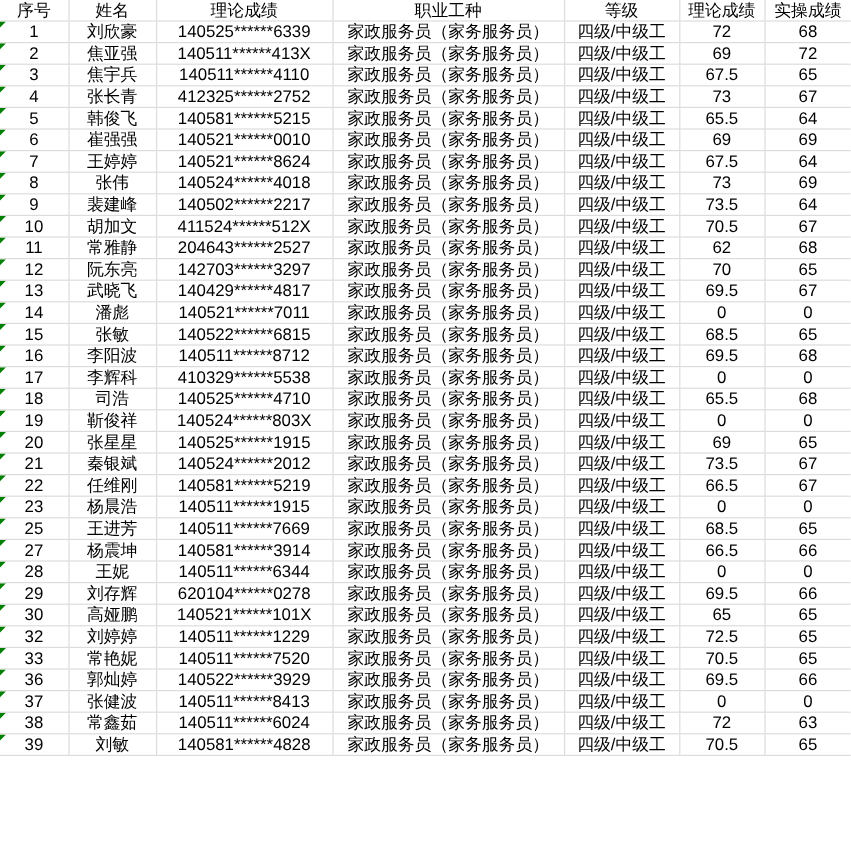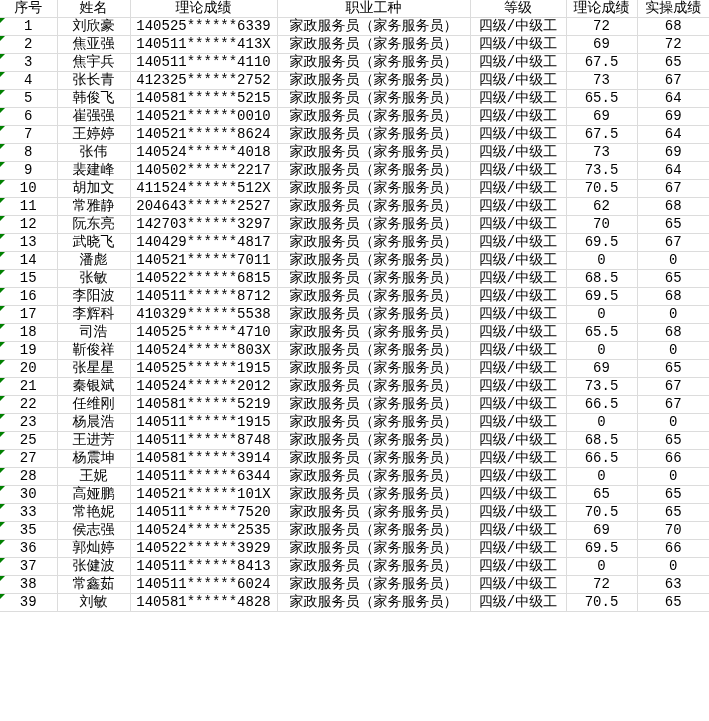--- a/index.html
+++ b/index.html
@@ -4,21 +4,21 @@
 <style>
   html, body {
     margin: 0;
     padding: 0;
     background: #ffffff;
     width: 709px;
     height: 721px;
     overflow: hidden;
   }
   #sheet {
-    font-family: Liberation Mono, monospace;
+    font-family: Liberation Sans, sans-serif;
     font-size: 14px;
     color: var(--text-color, #000);
   }
   table {
     table-layout: fixed;
     border-collapse: collapse;
     width: 709px;
   }
   th, td {
     border: 1px solid var(--grid-color, #dcdcdc);
@@ -276,21 +276,21 @@
           <td>杨晨浩</td>
           <td>140511******1915</td>
           <td>家政服务员（家务服务员）</td>
           <td>四级/中级工</td>
           <td>0</td>
           <td>0</td>
         </tr>
         <tr>
           <td><span class="tri"></span>25</td>
           <td>王进芳</td>
-          <td>140511******8748</td>
+          <td>140511******7669</td>
           <td>家政服务员（家务服务员）</td>
           <td>四级/中级工</td>
           <td>68.5</td>
           <td>65</td>
         </tr>
         <tr>
           <td><span class="tri"></span>27</td>
           <td>杨震坤</td>
           <td>140581******3914</td>
           <td>家政服务员（家务服务员）</td>
@@ -301,45 +301,54 @@
         <tr>
           <td><span class="tri"></span>28</td>
           <td>王妮</td>
           <td>140511******6344</td>
           <td>家政服务员（家务服务员）</td>
           <td>四级/中级工</td>
           <td>0</td>
           <td>0</td>
         </tr>
         <tr>
+          <td><span class="tri"></span>29</td>
+          <td>刘存辉</td>
+          <td>620104******0278</td>
+          <td>家政服务员（家务服务员）</td>
+          <td>四级/中级工</td>
+          <td>69.5</td>
+          <td>66</td>
+        </tr>
+        <tr>
           <td><span class="tri"></span>30</td>
           <td>高娅鹏</td>
           <td>140521******101X</td>
           <td>家政服务员（家务服务员）</td>
           <td>四级/中级工</td>
           <td>65</td>
           <td>65</td>
         </tr>
         <tr>
+          <td><span class="tri"></span>32</td>
+          <td>刘婷婷</td>
+          <td>140511******1229</td>
+          <td>家政服务员（家务服务员）</td>
+          <td>四级/中级工</td>
+          <td>72.5</td>
+          <td>65</td>
+        </tr>
+        <tr>
           <td><span class="tri"></span>33</td>
           <td>常艳妮</td>
           <td>140511******7520</td>
           <td>家政服务员（家务服务员）</td>
           <td>四级/中级工</td>
           <td>70.5</td>
           <td>65</td>
-        </tr>
-        <tr>
-          <td><span class="tri"></span>35</td>
-          <td>侯志强</td>
-          <td>140524******2535</td>
-          <td>家政服务员（家务服务员）</td>
-          <td>四级/中级工</td>
-          <td>69</td>
-          <td>70</td>
         </tr>
         <tr>
           <td><span class="tri"></span>36</td>
           <td>郭灿婷</td>
           <td>140522******3929</td>
           <td>家政服务员（家务服务员）</td>
           <td>四级/中级工</td>
           <td>69.5</td>
           <td>66</td>
         </tr>

